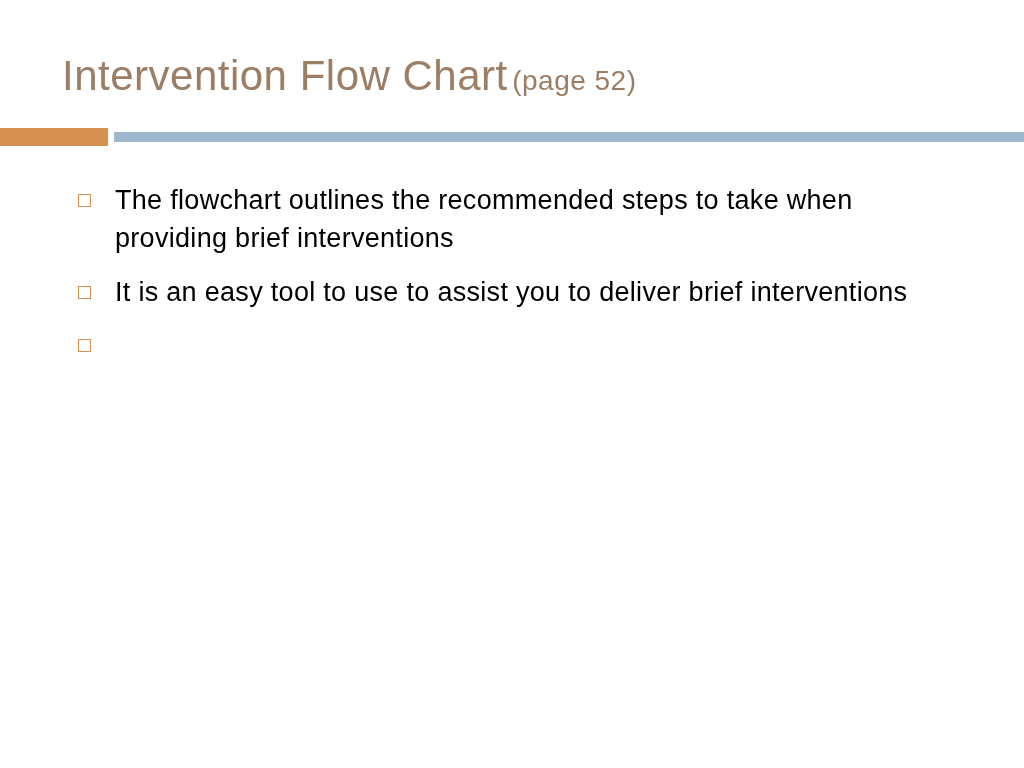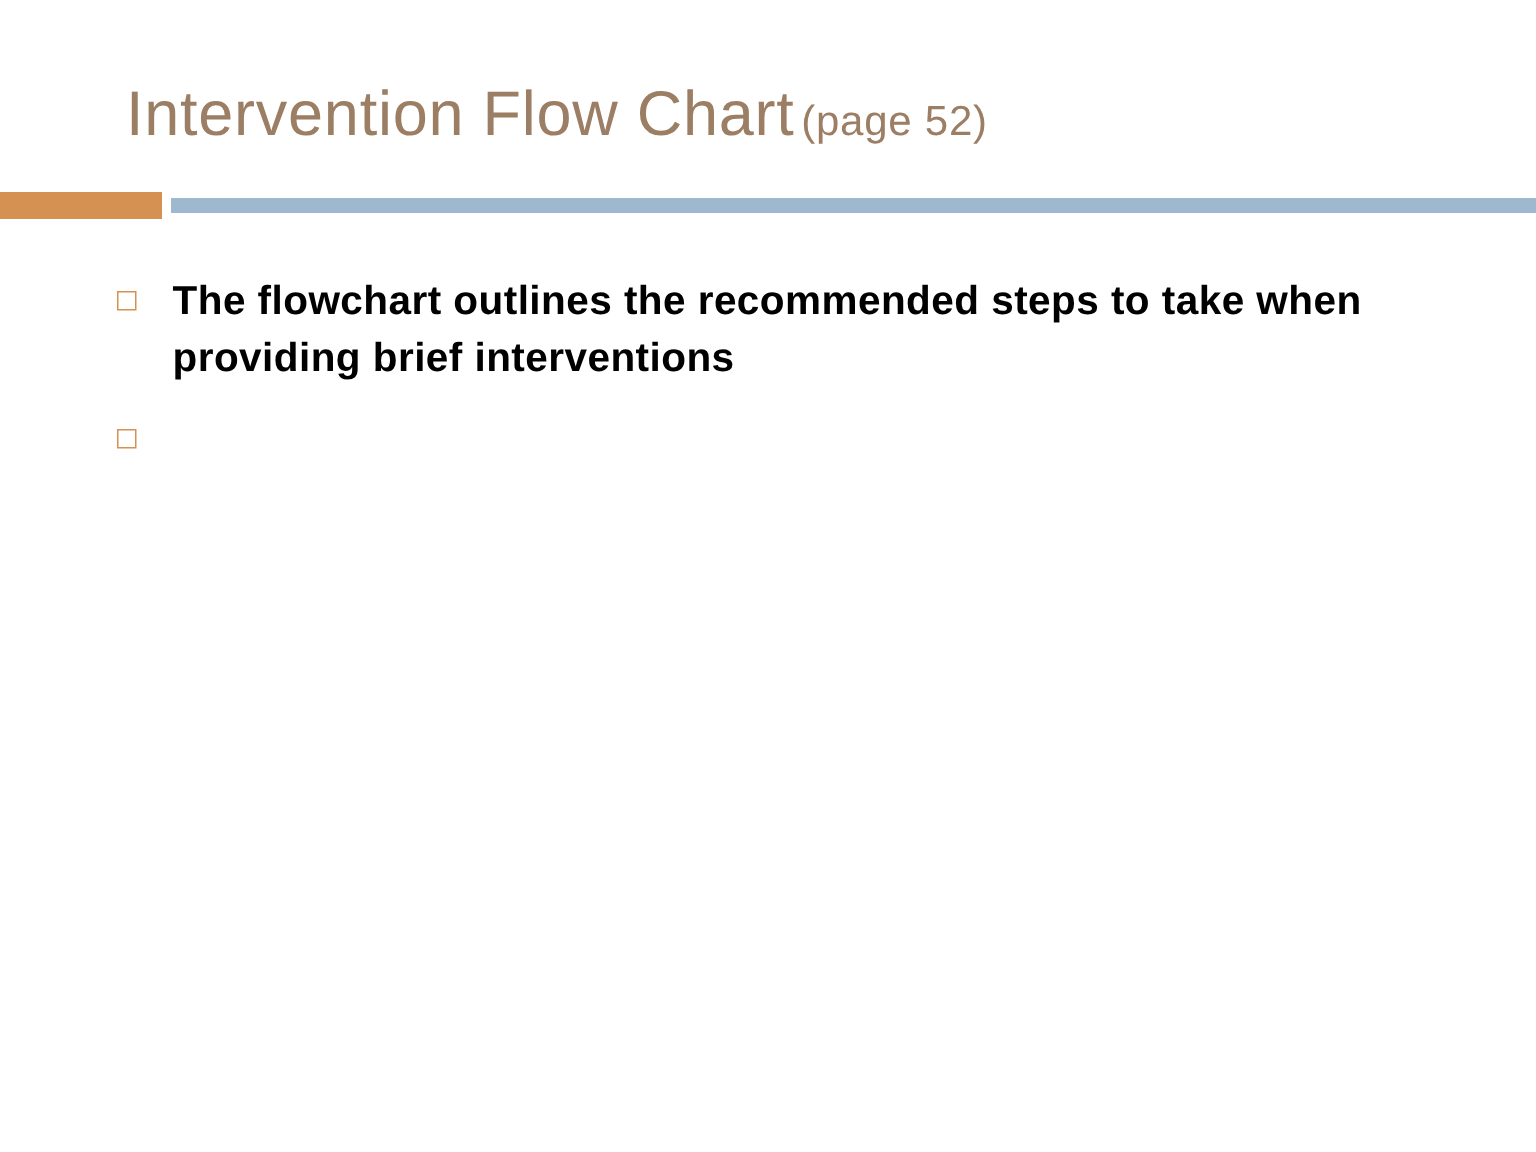--- a/index.html
+++ b/index.html
@@ -10,21 +10,21 @@
     body {
       width: 1024px;
       height: 768px;
       background: #ffffff;
       font-family: "Century Gothic", "Futura", "Trebuchet MS", Arial, sans-serif;
       overflow: hidden;
       position: relative;
     }
     .title-area {
       padding-top: 52px;
-      padding-left: 84px;
+      padding-left: 62px;
       padding-right: 60px;
     }
     .title-main {
       font-size: 42px;
       font-weight: 400;
       color: #9b7e63;
       letter-spacing: 0.5px;
     }
     .title-sub {
       font-size: 28px;
@@ -67,21 +67,21 @@
       width: 13px;
       height: 13px;
       border: 1.6px solid #d49151;
       margin-top: 12px;
       margin-right: 24px;
     }
     .bullet-text {
       font-size: 27px;
       line-height: 1.4;
       color: #000000;
-      font-weight: 700;
+      font-weight: 400;
       letter-spacing: 0.3px;
     }
     .smiley {
       font-size: 24px;
       vertical-align: middle;
     }
   </style>
 </head>
 <body>
 
@@ -97,18 +97,22 @@
   <div class="divider-blue"></div>
 </div>
 
 <div class="content">
 
   <div class="bullet-item">
     <div class="bullet-box"></div>
     <div class="bullet-text">The flowchart outlines the recommended steps to take when providing brief interventions</div>
   </div>
 
+  <div class="bullet-item">
+    <div class="bullet-box"></div>
+    <div class="bullet-text">It is an easy tool to use to assist you to deliver brief interventions</div>
+  </div>
 
   <div class="bullet-item">
     <div class="bullet-box"></div>
   </div>
 
 </div>
 
 </body></html>

